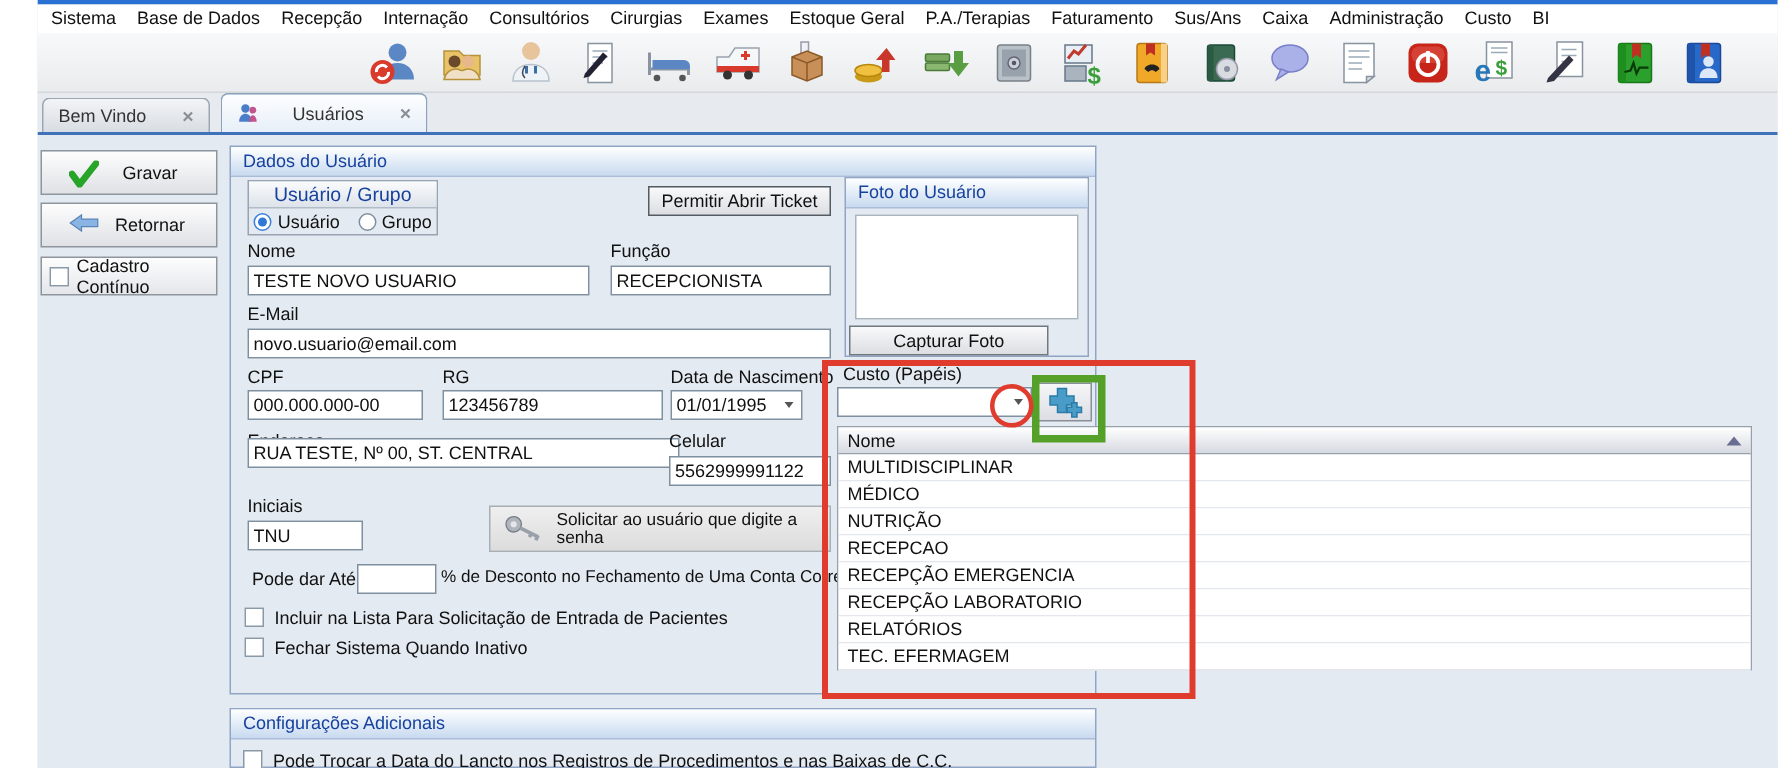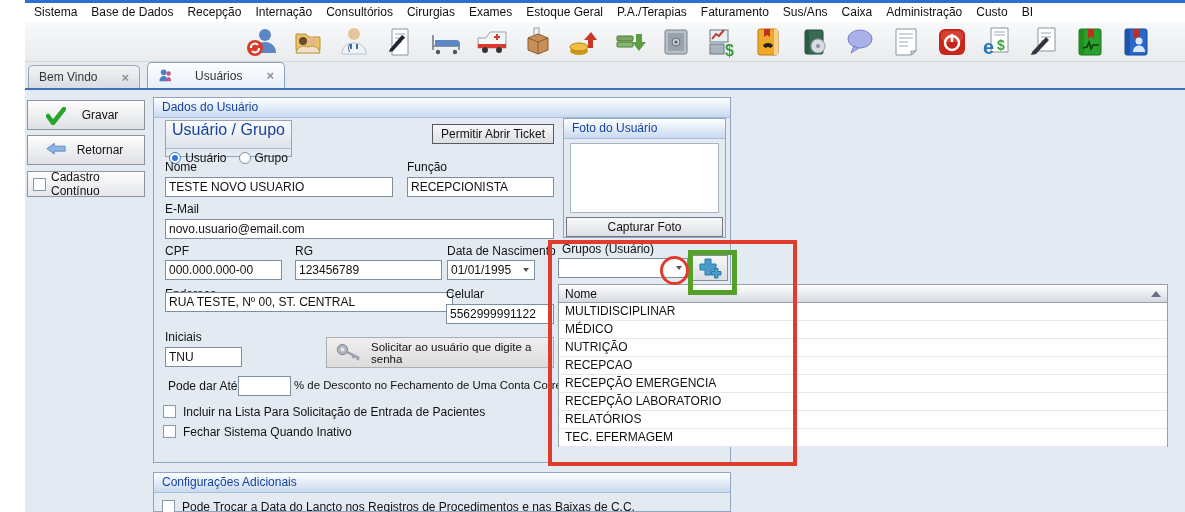--- a/index.html
+++ b/index.html
@@ -49,30 +49,30 @@
   .btn{background:linear-gradient(#f9f9fa,#dcdee2);border:1px solid #707880;
     font:12px "Liberation Sans",sans-serif;color:#111;display:flex;
     align-items:center;justify-content:center;cursor:default;}
   .combo{position:absolute;height:20px;background:#fff;border:1px solid #7e8fa0;
     display:flex;align-items:center;padding:0 3px;}
   .combo .val{flex:1;}
   .dd-arrow{width:0;height:0;border-left:3.5px solid transparent;
     border-right:3.5px solid transparent;border-top:4px solid #555;margin-right:2px;}
   
   .type-box{position:absolute;left:11px;top:2px;width:127px;height:37px;border:1px solid #98a4b2;}
-  .type-box .tb-head{height:28px;background:linear-gradient(#fafbfc,#dde3ea);
-    border-bottom:1px solid #b2bcc8;color:#16419e;text-align:center;line-height:17px;font-size:16px;}
+  .type-box .tb-head{height:18px;background:linear-gradient(#fafbfc,#dde3ea);
+    border-bottom:1px solid #b2bcc8;color:#16419e;text-align:center;line-height:17px;font-size:13px;}
   .type-box .tb-row{height:17px;display:flex;align-items:center;justify-content:center;gap:12px;}
   .radio-wrap{display:flex;align-items:center;gap:4px;}
   .radio{width:12px;height:12px;border-radius:50%;border:1px solid #7e8fa0;background:#fff;}
   .radio.sel{border-color:#3a7edc;}
   .radio.sel::after{content:'';display:block;width:6px;height:6px;margin:2px;border-radius:50%;background:#2f78d8;}
   
   .photo-box{position:absolute;left:6px;top:4px;width:149px;height:70px;background:#fff;border:1px solid #a8b4c0;}
-  .photo-btn{position:absolute;left:2px;top:78px;width:157px;height:20px;}
+  .photo-btn{position:absolute;left:2px;top:78px;width:133px;height:20px;}
   
   .groups-label{position:absolute;left:537px;top:152px;}
   .groups-dd{left:533px;top:168px;width:130px;}
   .groups-add{position:absolute;left:666px;top:165px;width:37px;height:26px;
     background:linear-gradient(#f6f6f8,#dcdee4);border:1px solid #888f98;
     display:flex;align-items:center;justify-content:center;}
   .groups-list{position:absolute;left:533px;top:194px;width:610px;height:163px;
     background:#fff;border:1px solid #98a0ac;}
   .list-header{height:18px;background:linear-gradient(#ffffff,#d6d9e1);
     border-bottom:1px solid #98a0ac;display:flex;align-items:center;padding:0 6px;}
@@ -384,21 +384,21 @@
     </div>
 
     <div class="panel" style="left:538px;top:28px;width:163px;height:120px;z-index:5;">
       <div class="panel-header">Foto do Usuário</div>
       <div class="panel-body">
         <div class="photo-box"></div>
         <div class="btn photo-btn">Capturar Foto</div>
       </div>
     </div>
 
-    <span class="groups-label">Grupos (Usuário)</span>
+    <span class="groups-label">Custo (Papéis)</span>
     <div class="combo groups-dd">
       <span class="val"></span>
       <span class="dd-arrow"></span>
     </div>
     <div class="groups-add">
       <span style="width:26px;height:22px;">
         <svg viewBox="0 0 26 22">
             <path d="M8 2h6v5h5v6h-5v5H8v-5H3V7h5z" fill="#4a9cc8" stroke="#2a7ca8"></path>
             <path d="M17.5 11.5h3.5v3h3v3.5h-3v3h-3.5v-3h-3v-3.5h3z" fill="#4a9cc8" stroke="#2a7ca8"></path>
           </svg>

